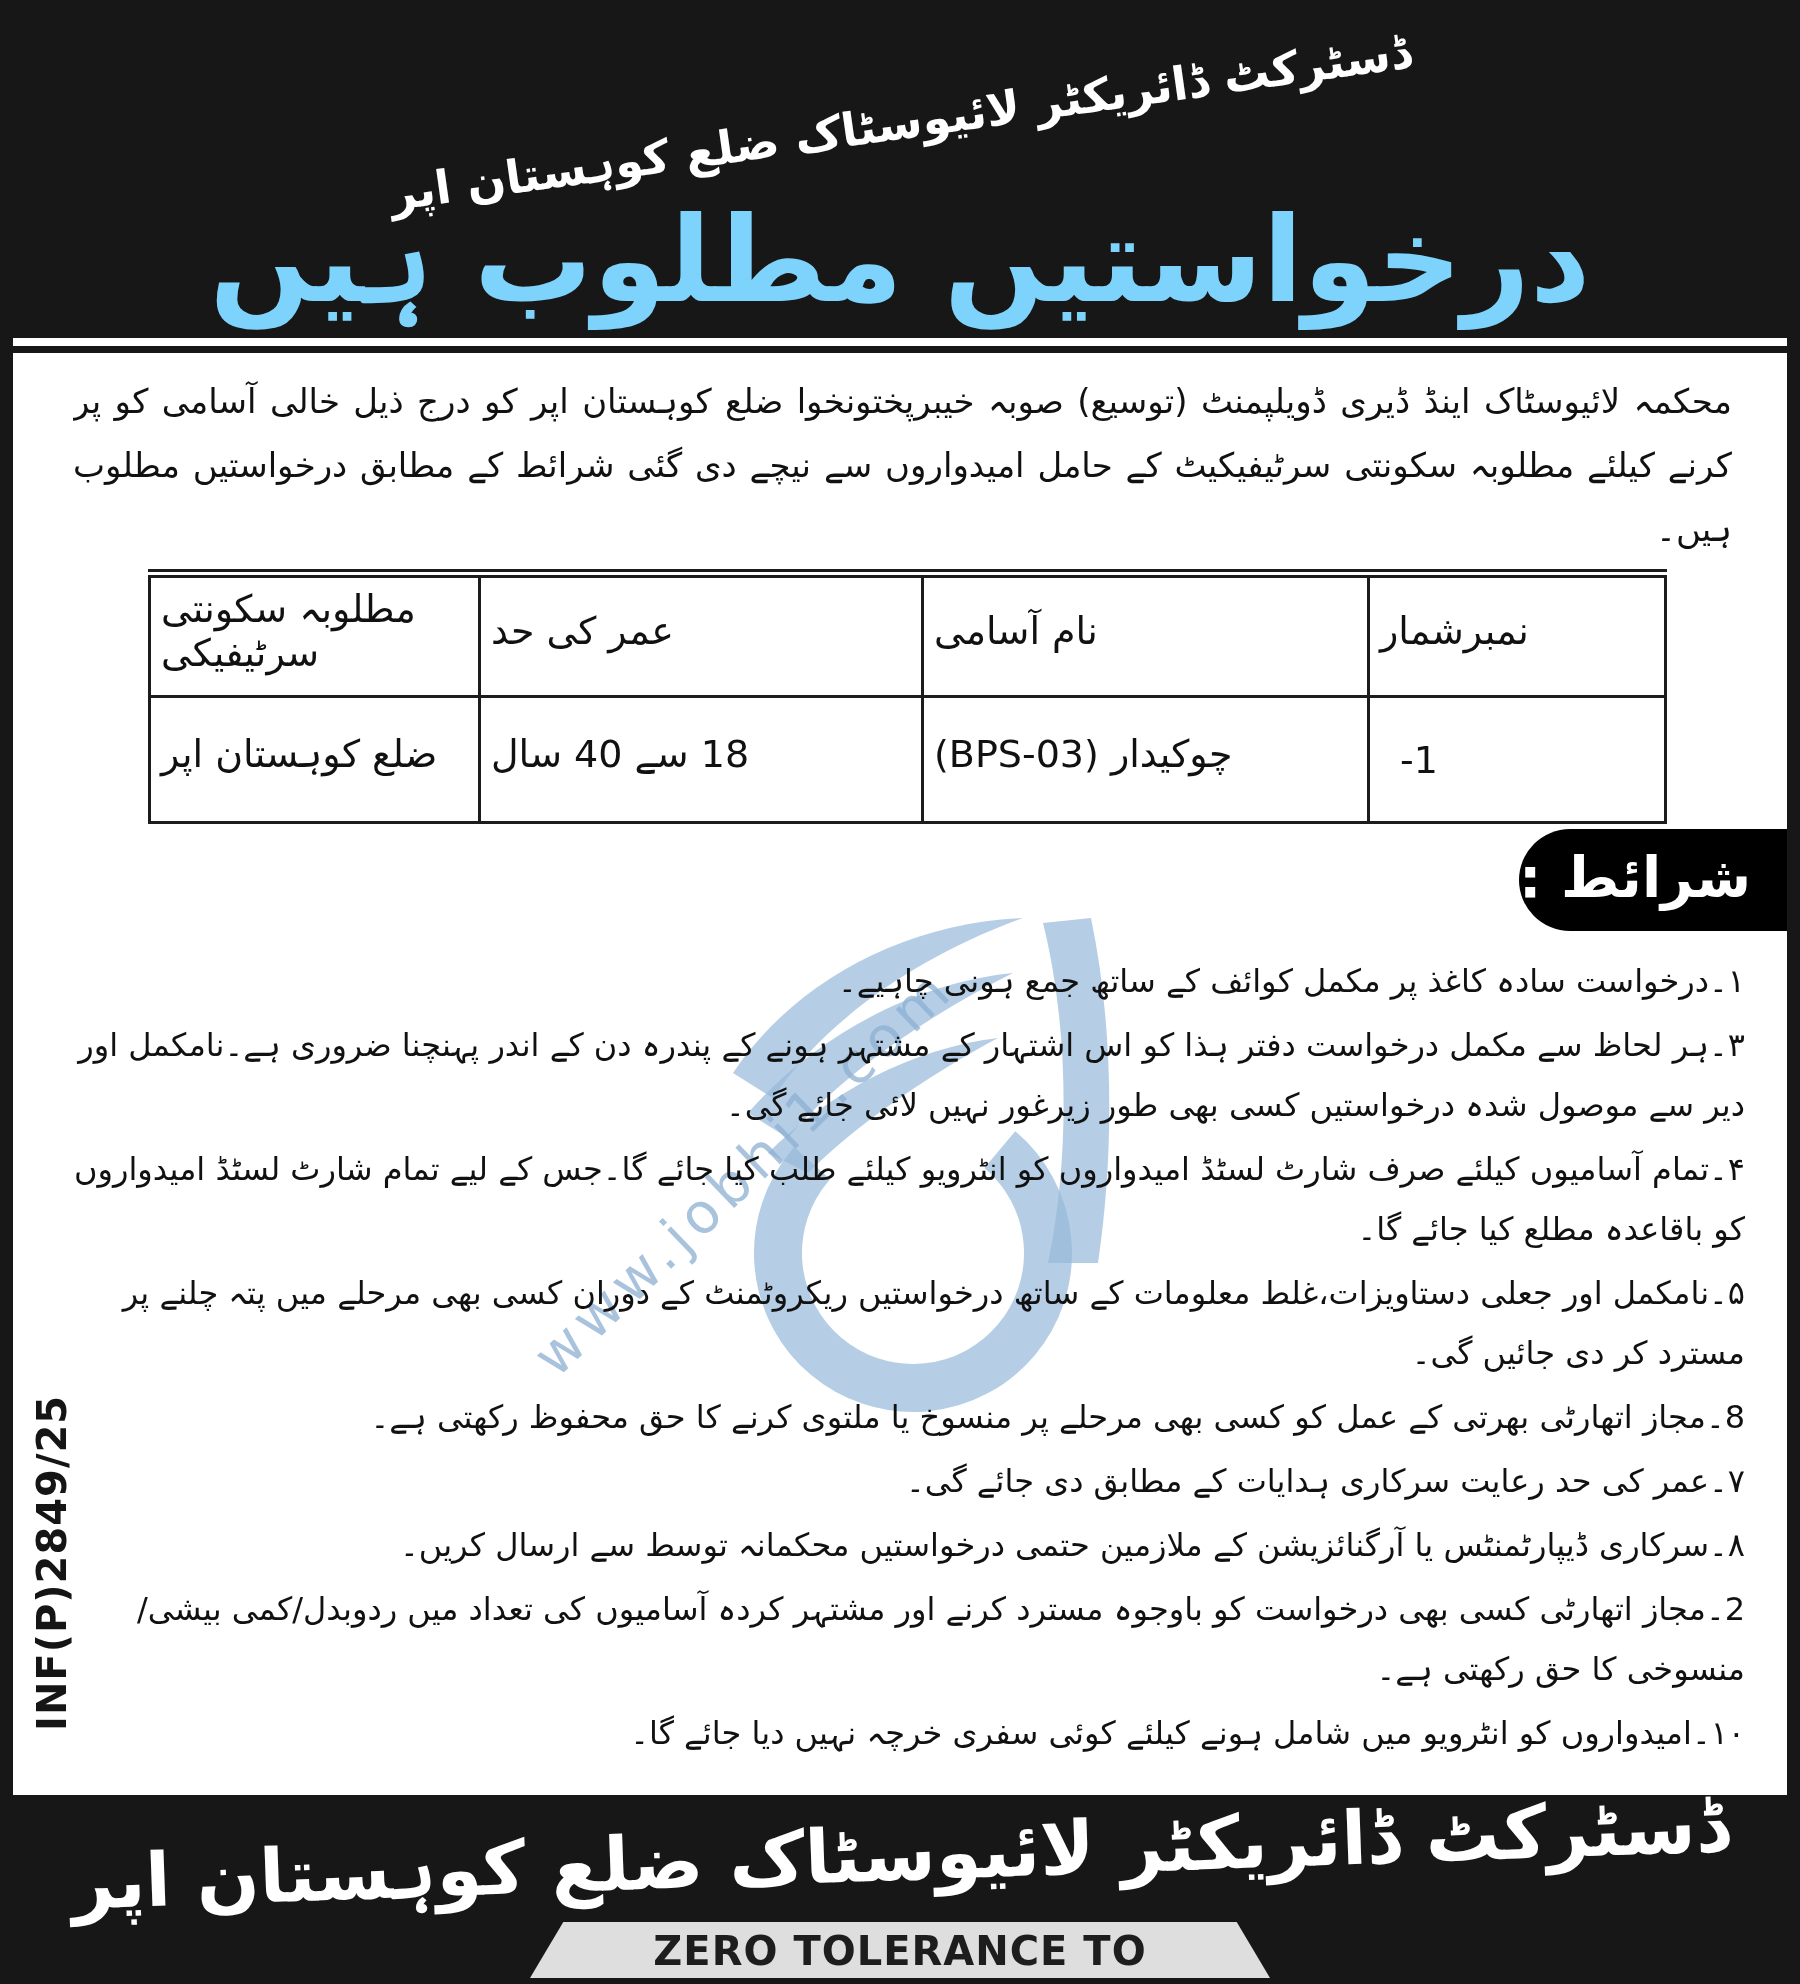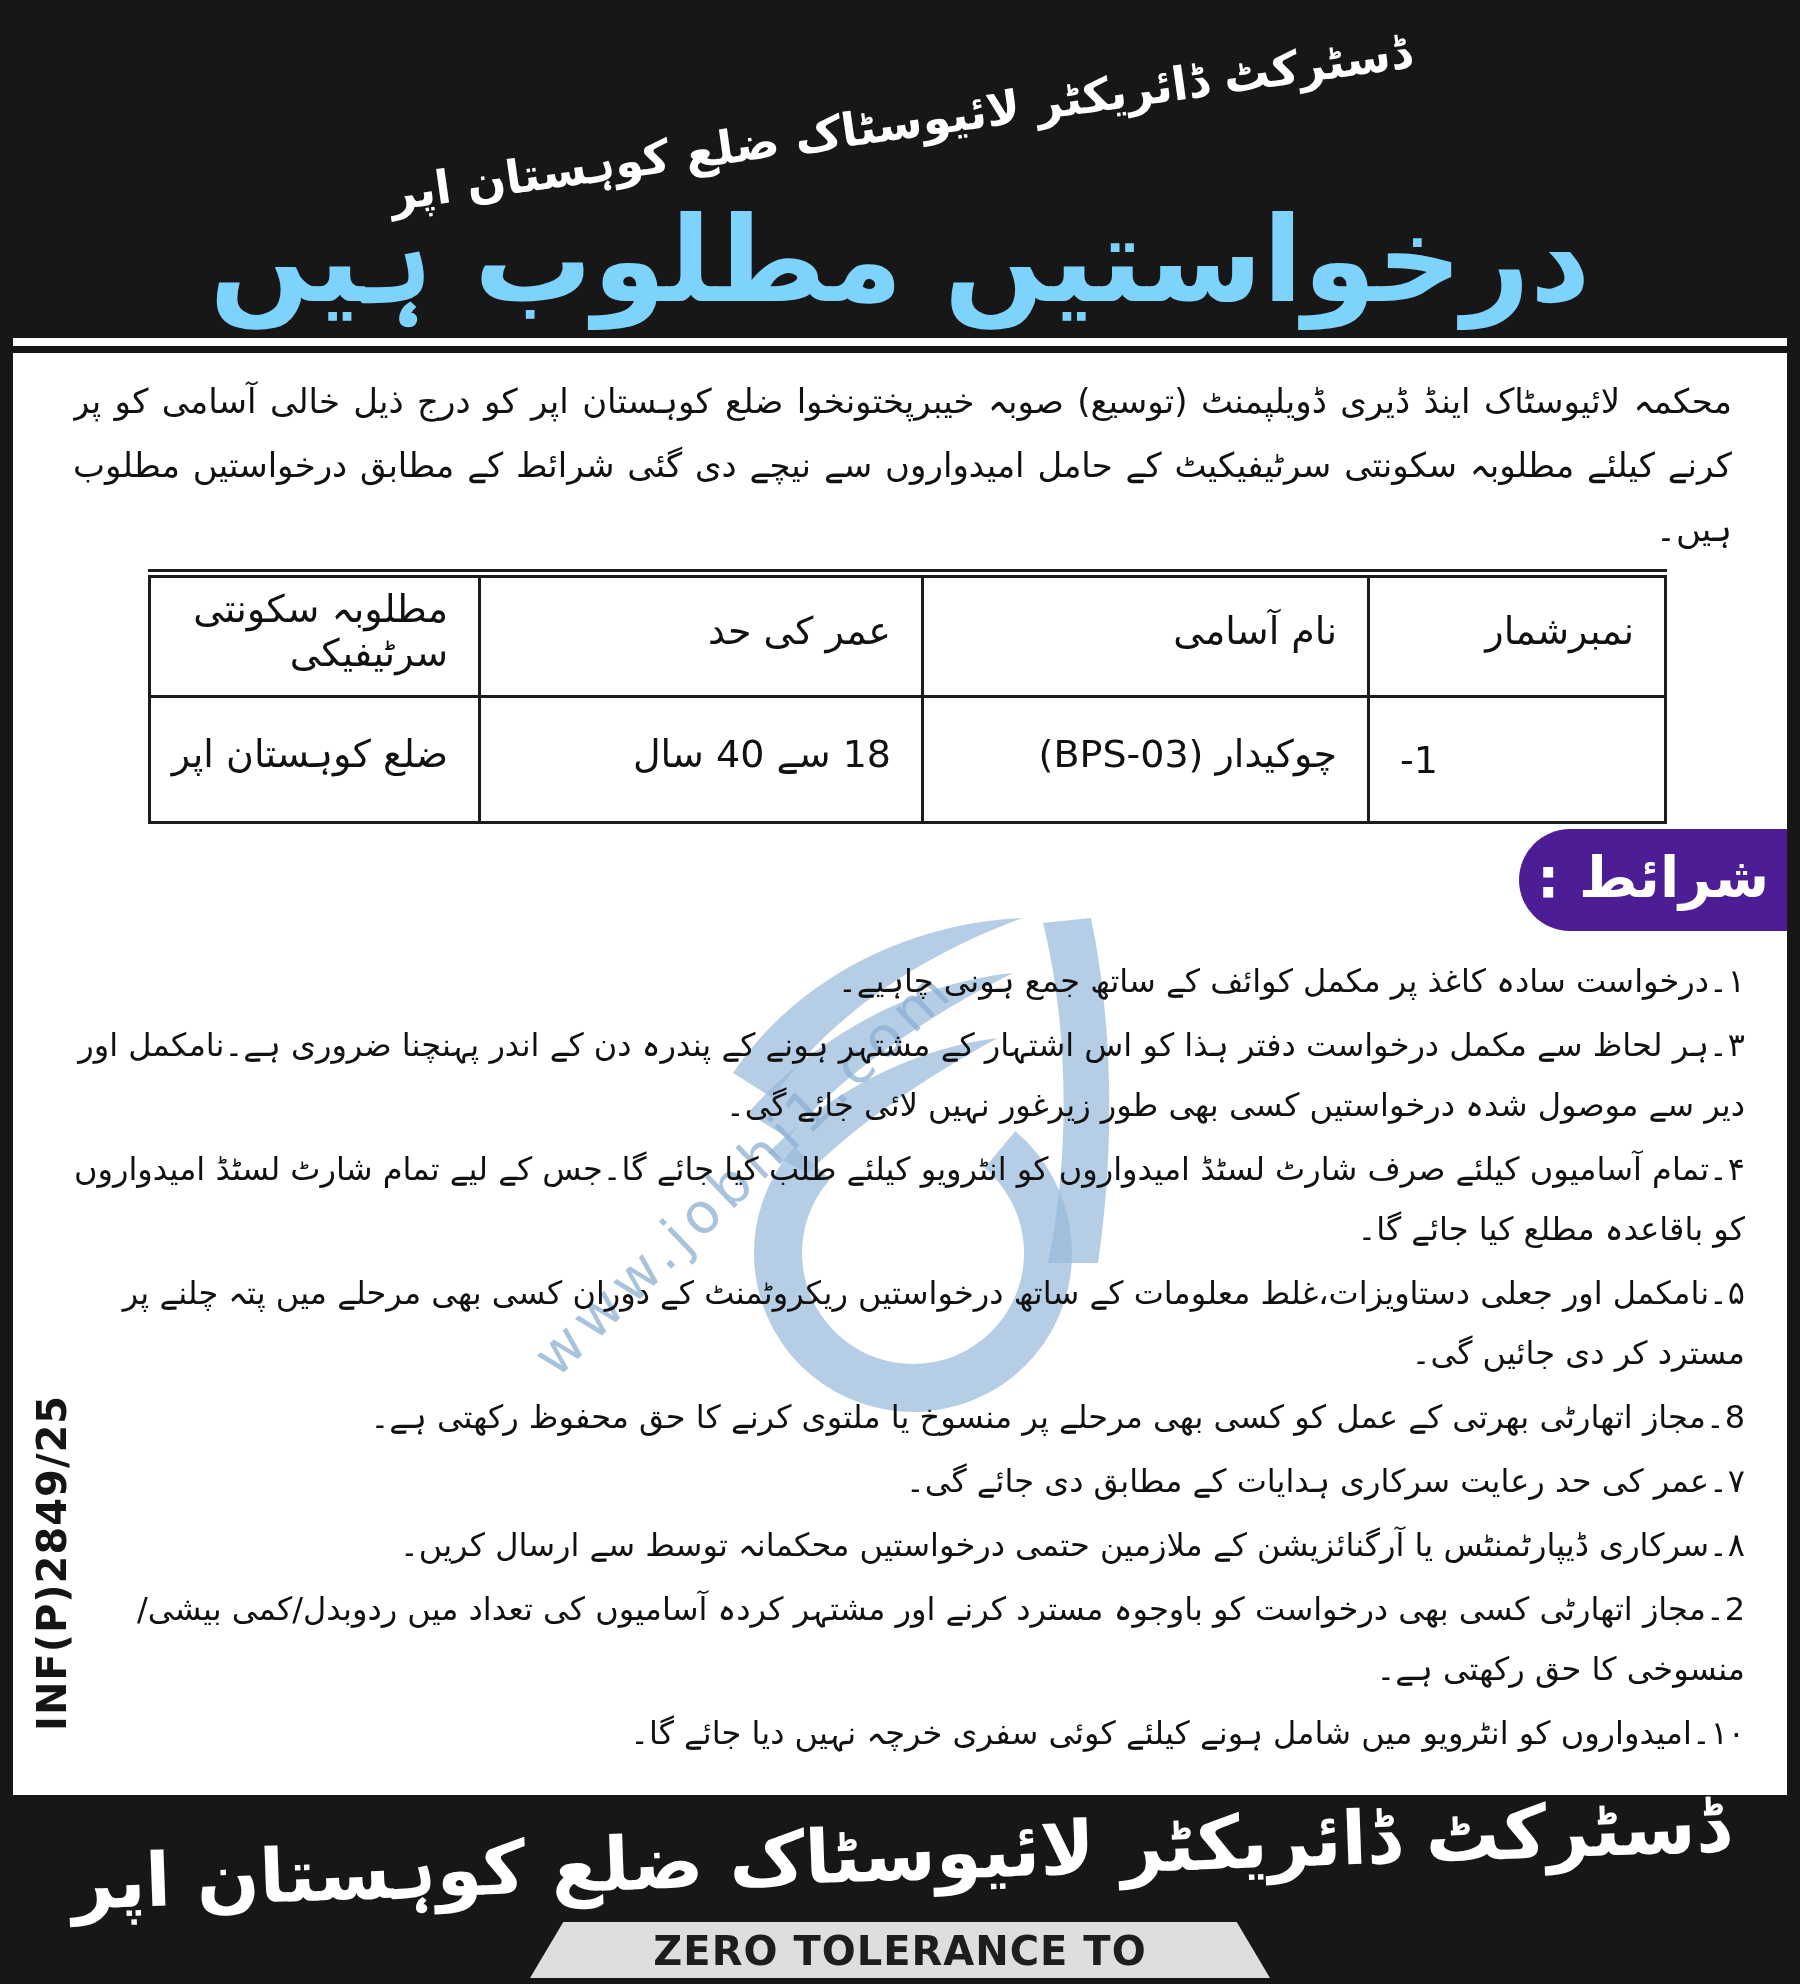--- a/index.html
+++ b/index.html
@@ -16,27 +16,27 @@
   .side-bar.left{left:0;} .side-bar.right{right:0;}
   .content{position:absolute;top:346px;left:13px;width:1774px;height:1449px;background:#fff;
            border-top:7px solid #171717;box-sizing:border-box;}
   
   .intro{position:absolute;top:16px;right:55px;left:60px;height:200px;overflow:hidden;
          direction:rtl;text-align:justify;font-size:34px;line-height:64px;margin:0;}
   
   .jobs-table{position:absolute;top:216px;right:120px;border-collapse:collapse;direction:rtl;
               table-layout:fixed;width:1518px;border:3px solid #1c1c1c;border-top:9px double #1c1c1c;}
   .jobs-table th,.jobs-table td{border:3px solid #1c1c1c;font-weight:normal;font-size:38px;
-              text-align:right;padding:0 30px 11px 10px;vertical-align:middle;}
+              text-align:left;padding:0 30px 11px 10px;vertical-align:middle;}
   .jobs-table th{height:106px;} .jobs-table td{height:112px;}
   td.serial{direction:ltr;text-align:left;padding:0 30px;}
   
-  .cond-title{position:absolute;top:476px;right:0;width:268px;height:102px;background:#4c1d95;
+  .cond-title{position:absolute;top:476px;right:0;width:268px;height:102px;background:#000000;
               border-radius:60px 0 0 60px;color:#fff;font-size:56px;font-weight:bold;
-              text-align:center;line-height:98px;direction:rtl;}
+              text-align:left;line-height:98px;direction:rtl;}
   .conds{position:absolute;top:598px;right:42px;left:48px;height:842px;overflow:hidden;direction:rtl;}
   .cond{font-size:32px;line-height:60px;margin-bottom:4px;text-align:right;}
   
   .ref{position:absolute;left:16px;top:1378px;transform:rotate(-90deg);transform-origin:left top;
        font-size:40px;font-weight:bold;letter-spacing:1px;white-space:nowrap;color:#151515;}
   
   .watermark{position:absolute;top:510px;left:470px;width:860px;height:580px;pointer-events:none;}
   .wm-text{position:absolute;left:60px;top:470px;transform:rotate(-44deg);transform-origin:left center;
            font-size:56px;letter-spacing:7px;color:rgba(140,175,210,0.75);white-space:nowrap;}
   

